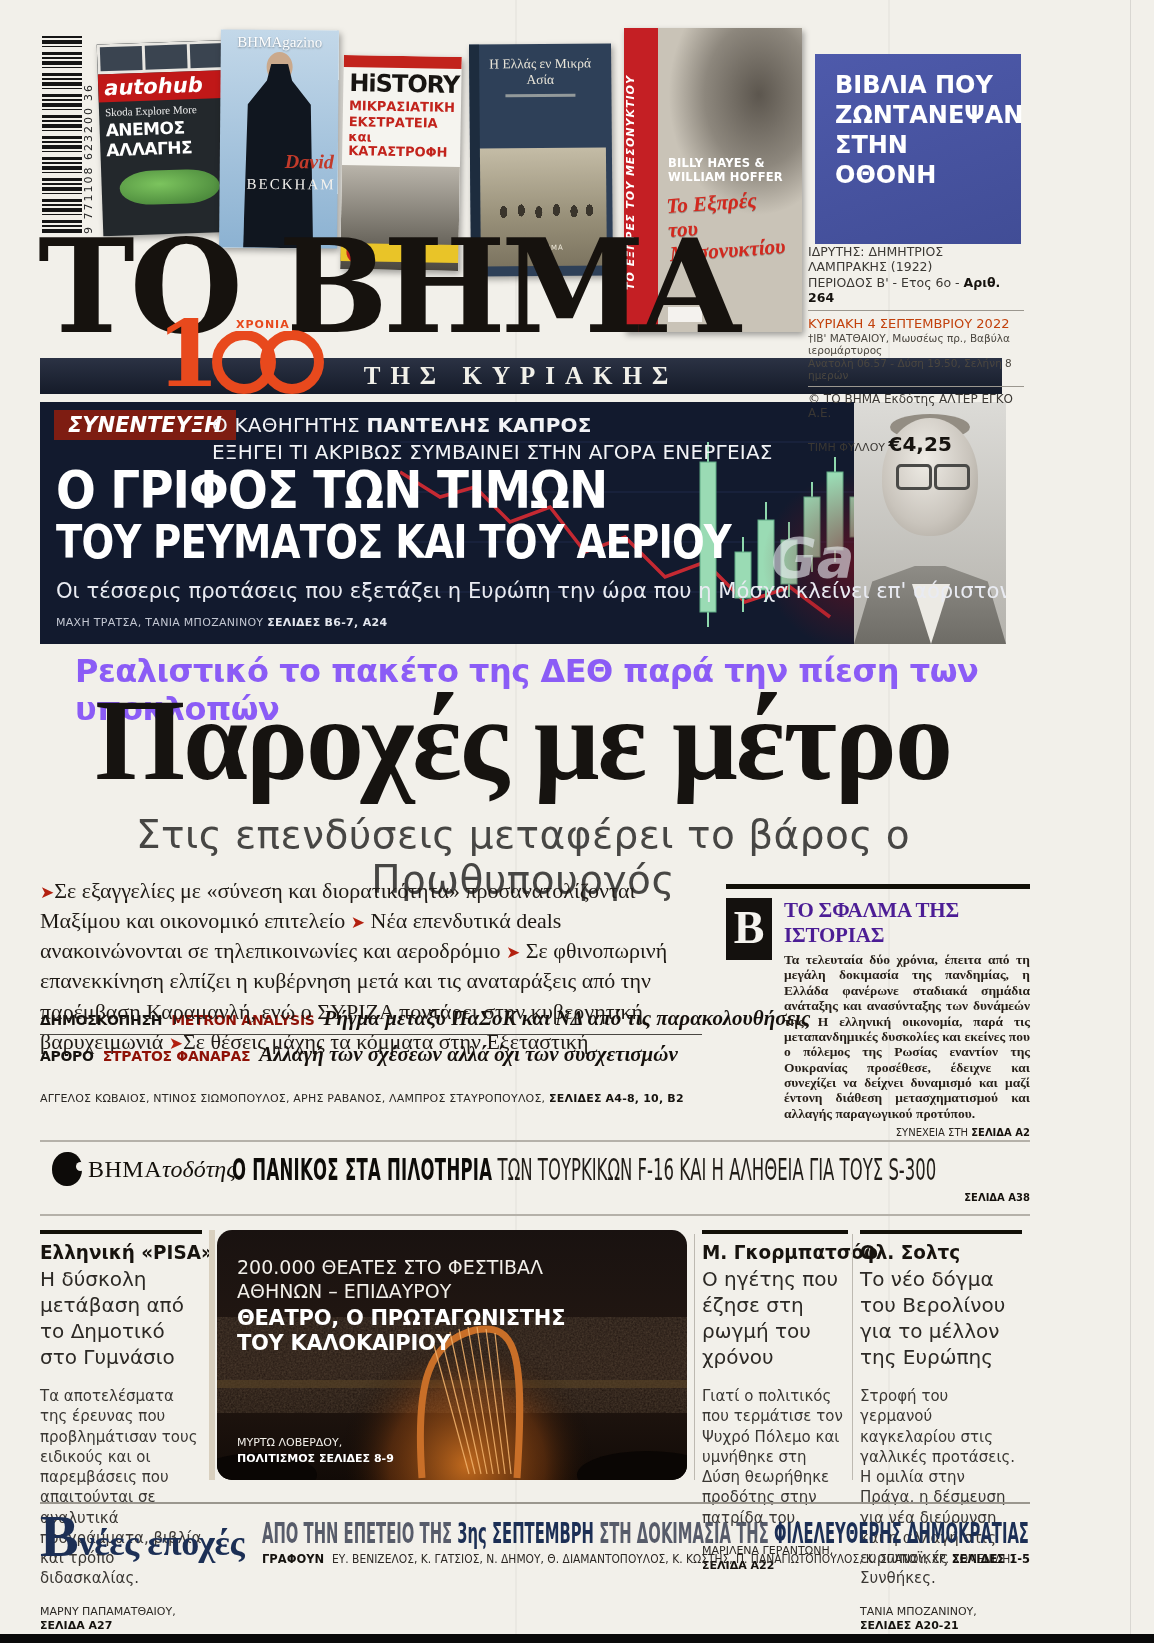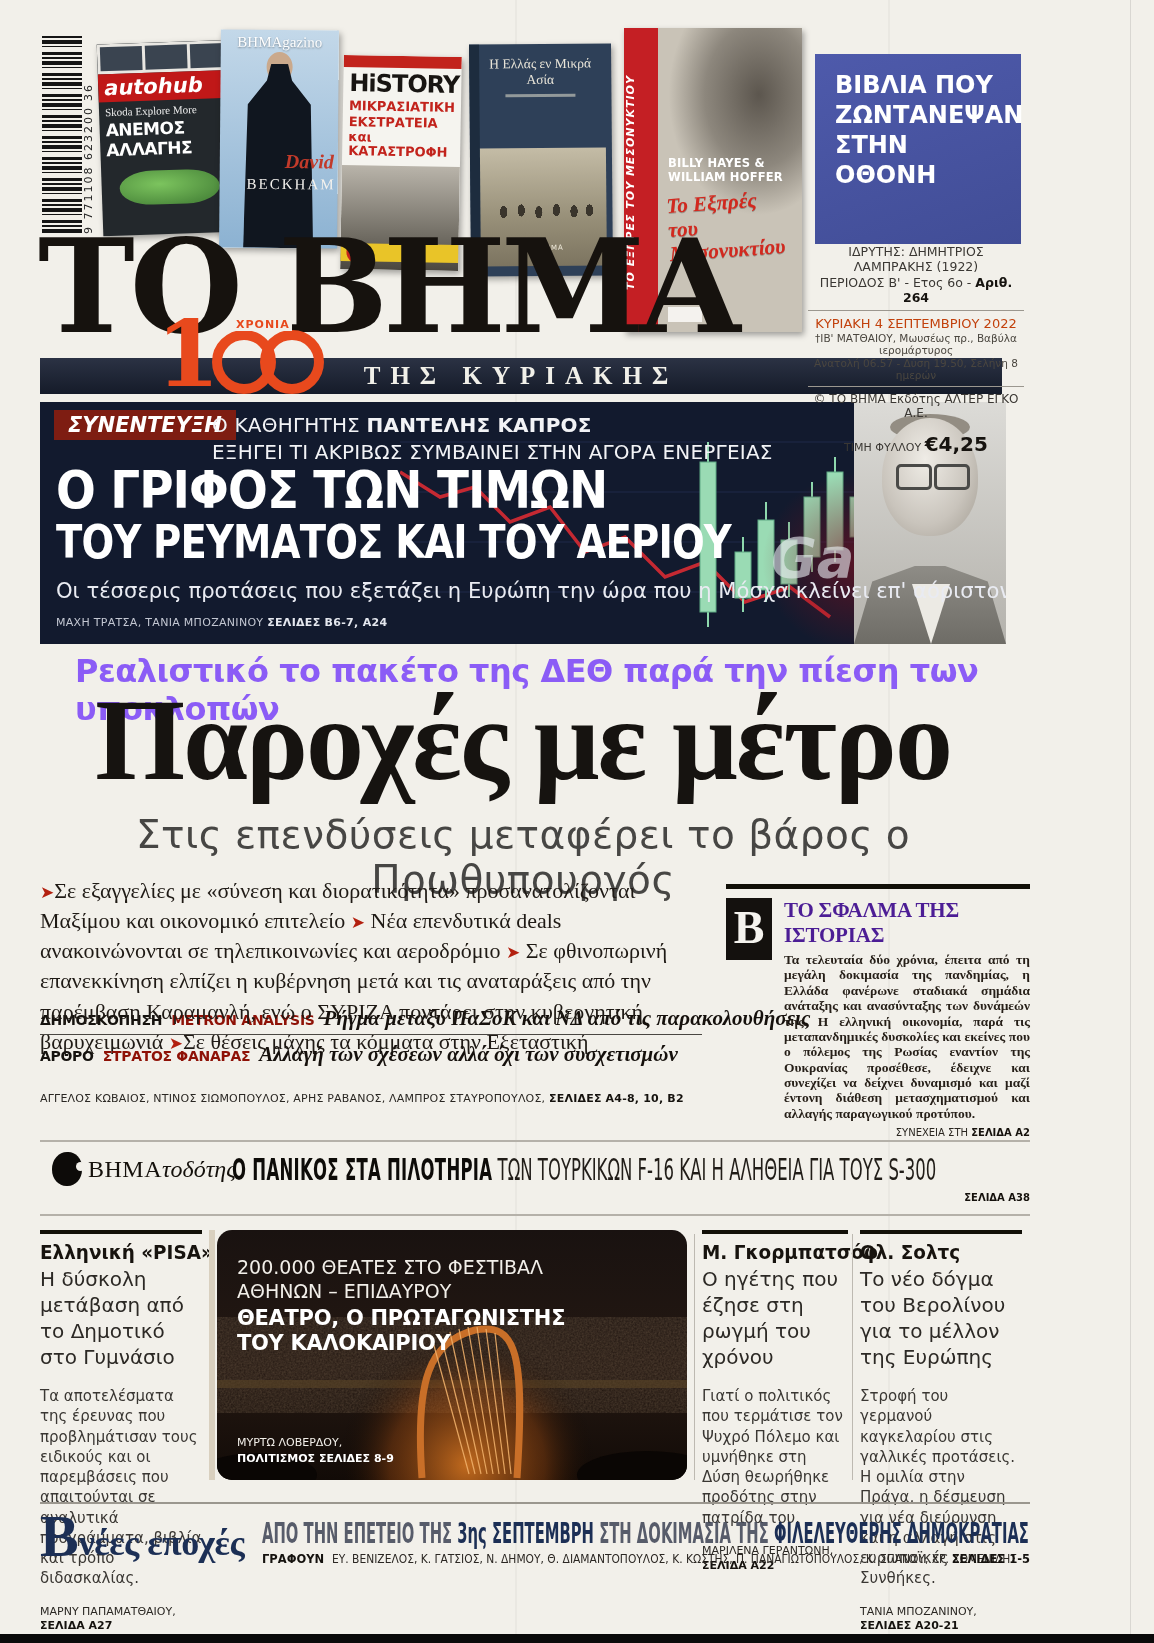--- a/index.html
+++ b/index.html
@@ -69,21 +69,21 @@
   .mast-title{left:38px;top:222px;z-index:5;font-family:"DejaVu Serif","Liberation Serif",serif;
     font-weight:bold;font-size:130px;line-height:1;letter-spacing:-5px;color:#16120e;}
   .logo100{left:156px;top:300px;z-index:6;display:flex;align-items:flex-end;height:96px;}
   .logo100 .one{font-family:"DejaVu Serif",serif;font-weight:bold;font-size:92px;line-height:0.9;color:#e8491d;}
   .logo100 .ring{width:44px;height:44px;border:10px solid #e8491d;border-radius:50%;margin-left:-8px;margin-bottom:2px;}
   .logo100 .r2{margin-left:-16px;}
   .logo100 .lbl{position:absolute;left:78px;top:18px;background:#f2f0ea;color:#e8491d;font-weight:bold;font-size:11px;letter-spacing:1px;padding:0 2px;}
   .kyr-bar{left:40px;top:358px;width:962px;height:36px;background:linear-gradient(180deg,#2b3244,#151b29);z-index:4;}
   .kyr-bar span{display:block;text-align:center;font-family:"Liberation Serif",serif;font-weight:bold;
     font-size:25px;letter-spacing:10px;color:#f1f0e9;line-height:36px;}
-  .info{left:808px;top:244px;width:216px;text-align:center;z-index:5;color:#3a3733;}
+  .info{left:808px;top:244px;width:216px;text-align:left;z-index:5;color:#3a3733;}
   .info .l1{font-size:12.5px;}
   .info .l2{font-size:12.5px;margin-top:1px;}
   .info b{color:#16130f;}
   .info hr{border:none;border-top:1px solid #9b978f;margin:5px 0;}
   .info .date{font-size:13px;font-weight:normal;color:#c2410c;}
   .info .small{font-size:10.5px;margin-top:1px;color:#4a463f;}
   .info .copy{font-size:12px;}
   .info .price{margin-top:12px;font-size:11px;}
   .info .price b{font-size:20px;}
   

